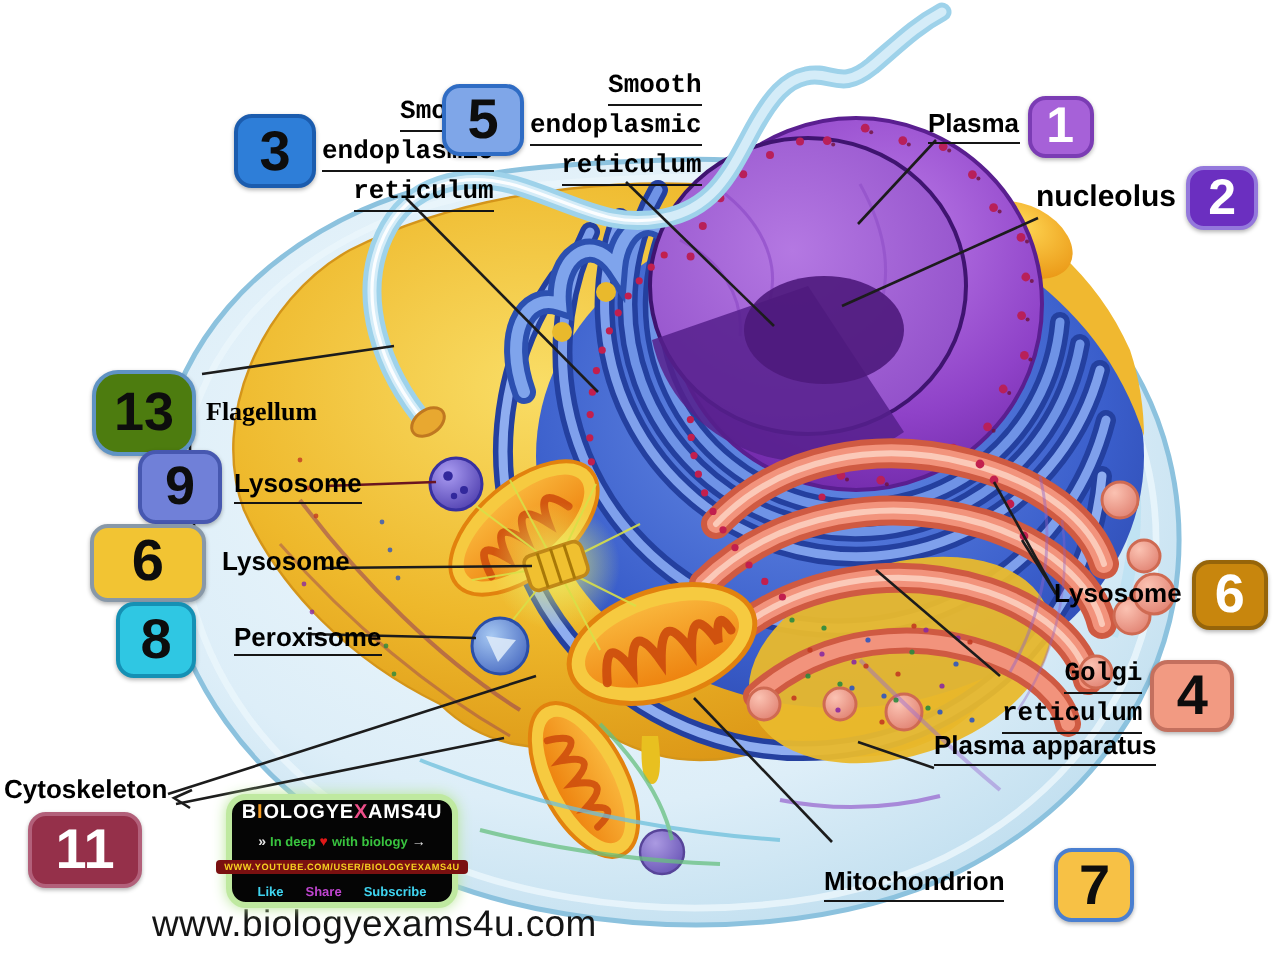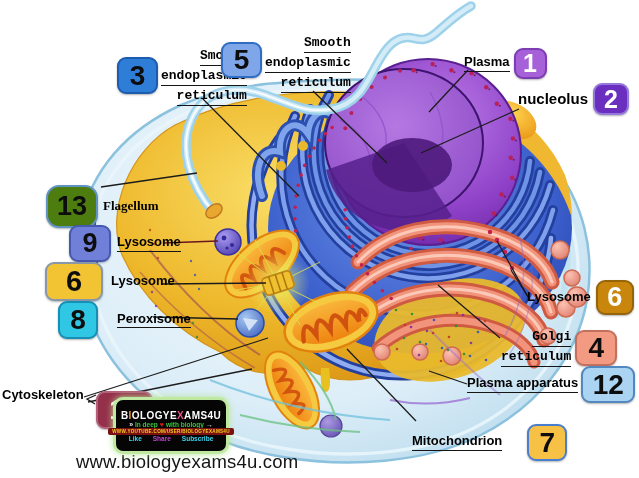--- a/index.html
+++ b/index.html
@@ -10,21 +10,21 @@
        font-size:13px;z-index:3;line-height:1.15;}
   .lbl .txt{white-space:nowrap;}
   .col{display:flex;flex-direction:column;gap:3px;align-items:flex-end;font-family:Liberation Mono, monospace;}
   .u{border-bottom:1.6px solid #151515;padding-bottom:1px;}
   .badge{box-sizing:border-box;display:flex;align-items:center;justify-content:center;
          border-radius:9px;border:2.5px solid;font-weight:700;line-height:1;
          box-shadow:0 1px 2px rgba(0,0,0,.3);}
   
   #logo{position:absolute;left:113px;top:397px;width:116px;height:57px;background:#050505;
         border:3px solid #bfe9a0;border-radius:10px;box-shadow:0 0 7px #b9e698;z-index:3;
-        display:flex;flex-direction:column;align-items:center;justify-content:center;
+        display:flex;flex-direction:column;align-items:center;justify-content:space-between;
         padding:1px 3px;box-sizing:border-box;}
   #logo-brand{font-size:10px;font-weight:700;letter-spacing:.4px;color:#fff;white-space:nowrap;}
   #logo-tagline{font-size:6.5px;font-weight:700;color:#39c43f;white-space:nowrap;
         display:flex;align-items:center;gap:2px;}
   #logo-tagline .arr{color:#e8e8e8;font-size:7px;}
   #logo-tagline .heart{color:#e01818;font-size:7px;}
   #logo-url{font-size:4.6px;font-weight:700;color:#f5d020;background:#7a1010;
         padding:1px 4px;border-radius:2px;white-space:nowrap;letter-spacing:.3px;}
   #logo-actions{display:flex;gap:11px;font-size:6.5px;font-weight:700;}
   #logo-actions span:nth-child(1){color:#3fd4f0;}
@@ -436,41 +436,40 @@
 <div class="lbl" style="left:45px;top:262px;">
   <div class="badge" style="width: 58px; height: 39px; font-size: 29px; background: rgb(242, 196, 51); border-color: rgb(136, 152, 168); color: rgb(13, 13, 13);">6</div>
   <span class="txt" style="margin-left:8px;">Lysosome</span>
 </div>
 
 <div class="lbl" style="left:58px;top:301px;">
   <div class="badge" style="width: 40px; height: 38px; font-size: 28px; background: rgb(47, 199, 227); border-color: rgb(21, 144, 180); color: rgb(13, 13, 13);">8</div>
   <span class="txt u" style="margin-left:19px;">Peroxisome</span>
 </div>
 
-<div class="lbl" style="left:2px;top:388px;align-items:flex-start;">
+<div class="lbl" style="left:2px;top:388px;flex-direction:column;align-items:flex-start;">
   <span class="txt">Cytoskeleton</span>
   <div class="badge" style="width: 57px; height: 38px; font-size: 28px; margin: 3px 0px 0px 12px; background: rgb(149, 48, 74); border-color: rgb(178, 96, 122); color: rgb(255, 255, 255);">11</div>
 </div>
 
 <div class="lbl" style="left:527px;top:280px;">
   <span class="txt" style="margin-right:5px;">Lysosome</span>
   <div class="badge" style="width: 38px; height: 35px; font-size: 27px; background: rgb(200, 134, 13); border-color: rgb(150, 101, 10); color: rgb(255, 255, 255);">6</div>
 </div>
 
 <div class="lbl" style="left:501px;top:330px;">
   <div class="col">
     <span class="txt u">Golgi</span>
     <span class="txt u">reticulum</span>
   </div>
   <div class="badge" style="width: 42px; height: 36px; font-size: 28px; margin-left: 4px; background: rgb(242, 154, 130); border-color: rgb(196, 112, 94); color: rgb(13, 13, 13);">4</div>
 </div>
 
 <div class="lbl" style="left:467px;top:366px;">
   <span class="txt u">Plasma apparatus</span>
-  <div class="badge" style="width: 54px; height: 37px; font-size: 28px; margin-left: 3px; background: rgb(171, 212, 242); border-color: rgb(82, 135, 192); color: rgb(13, 13, 13);">12</div>
 </div>
 
 <div class="lbl" style="left:412px;top:424px;gap:20px;">
   <span class="txt u">Mitochondrion</span>
   <div class="badge" style="width: 40px; height: 37px; font-size: 28px; margin-left: 5px; background: rgb(247, 193, 69); border-color: rgb(74, 127, 208); color: rgb(13, 13, 13);">7</div>
 </div>
 
 <div id="logo">
   <div id="logo-brand"><span style="color: rgb(255, 255, 255);">B</span><span style="color: rgb(245, 154, 32);">I</span><span style="color: rgb(255, 255, 255);">O</span><span style="color: rgb(255, 255, 255);">L</span><span style="color: rgb(255, 255, 255);">O</span><span style="color: rgb(255, 255, 255);">G</span><span style="color: rgb(255, 255, 255);">Y</span><span style="color: rgb(255, 255, 255);">E</span><span style="color: rgb(238, 79, 138);">X</span><span style="color: rgb(255, 255, 255);">A</span><span style="color: rgb(255, 255, 255);">M</span><span style="color: rgb(255, 255, 255);">S</span><span style="color: rgb(255, 255, 255);">4</span><span style="color: rgb(255, 255, 255);">U</span></div>
   <div id="logo-tagline">

